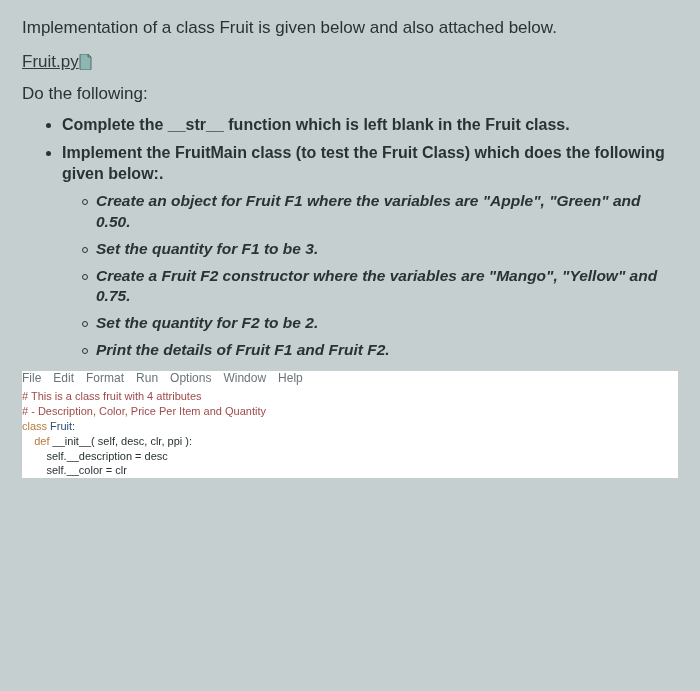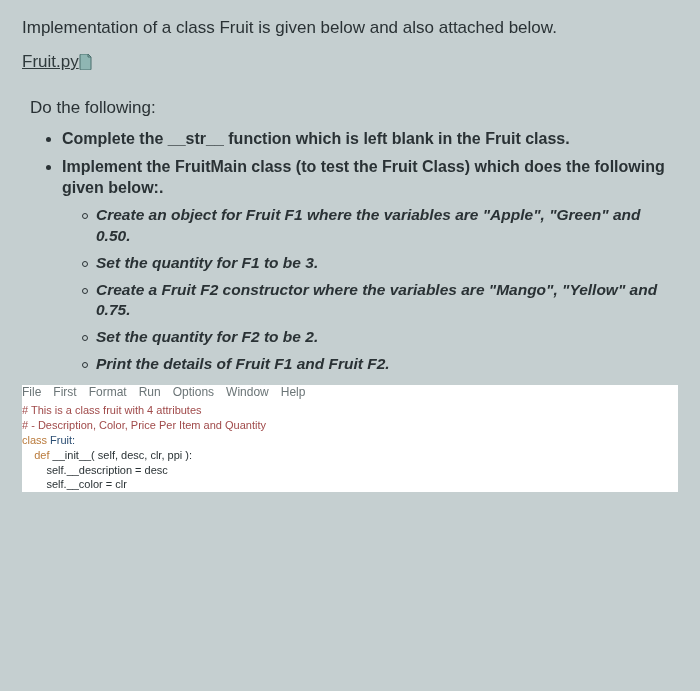--- a/index.html
+++ b/index.html
@@ -22,30 +22,29 @@
     font-size: 17px;
     margin-bottom: 14px;
   }
   .file-link {
     display: inline-flex;
     align-items: center;
     gap: 0;
     color: #2f3a3c;
     text-decoration: underline;
     font-size: 17px;
-    margin-bottom: 14px;
   }
   .file-link .icon svg {
     width: 14px;
     height: 16px;
     display: block;
   }
   .do {
     font-size: 17px;
-    margin: 12px 0 10px 8px;
+    margin: 12px 0 10px 0;
   }
   ul.top {
     list-style: disc;
     margin: 0 0 10px 0;
     padding-left: 40px;
   }
   ul.top > li {
     font-size: 16px;
     font-weight: 700;
     margin: 6px 0;
@@ -132,21 +131,21 @@
         <li>Set the quantity for F2 to be 2.</li>
         <li>Print the details of Fruit F1 and Fruit F2.</li>
       </ul>
     </li>
   </ul>
 
 
   <div class="editor">
     <div class="menubar">
       <span>File</span>
-      <span>First</span>
+      <span>Edit</span>
       <span>Format</span>
       <span>Run</span>
       <span>Options</span>
       <span>Window</span>
       <span>Help</span>
     </div>
     <div class="code"><span class="cmt"># This is a class fruit with 4 attributes</span>
 <span class="cmt"># - Description, Color, Price Per Item and Quantity</span>
 <span class="kw">class</span><span class="id"> Fruit:</span>
     <span class="kw">def</span><span class="op"> __init__( self, desc, clr, ppi ):</span>

